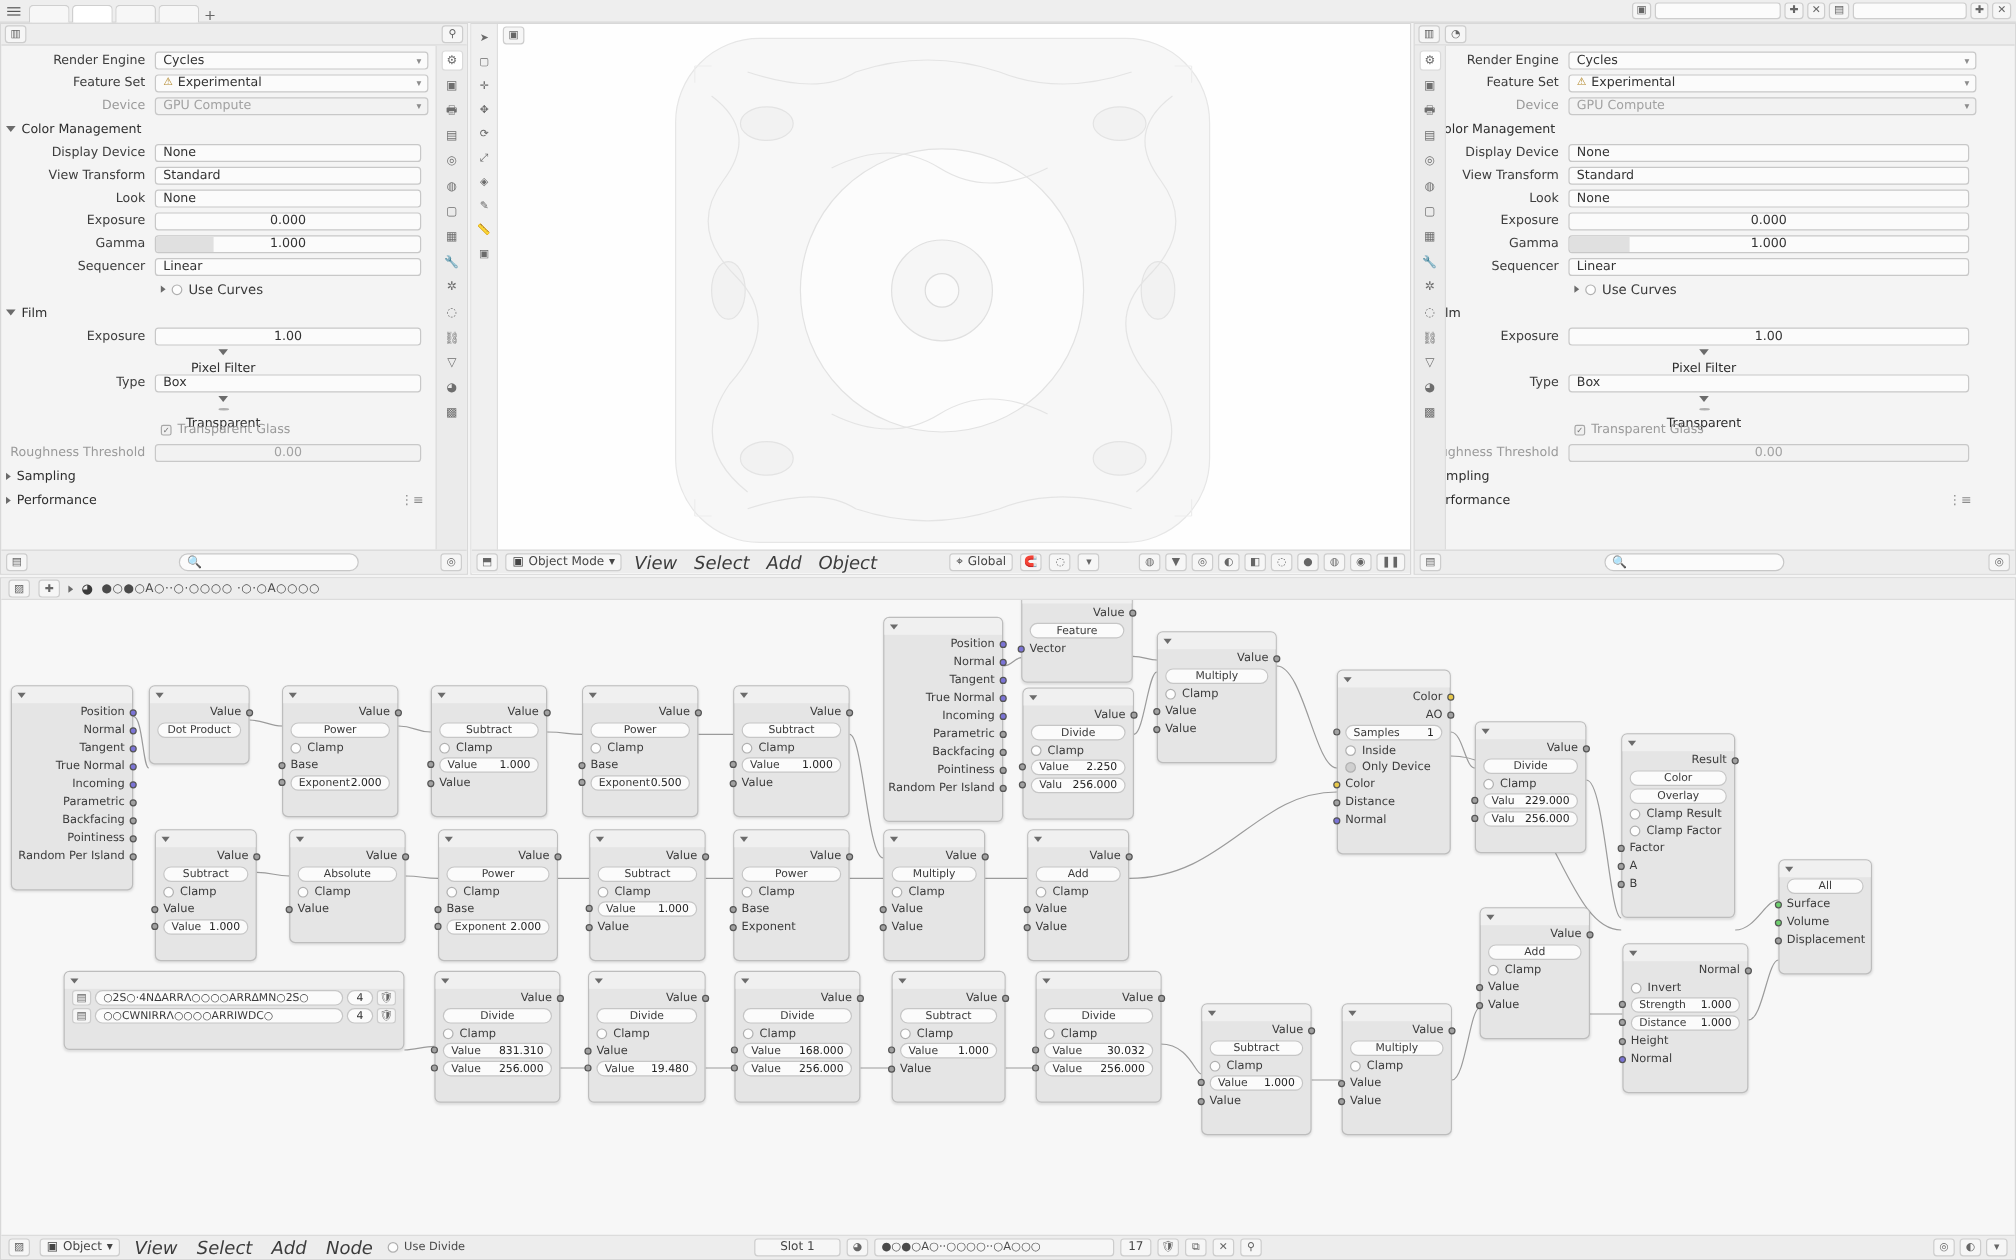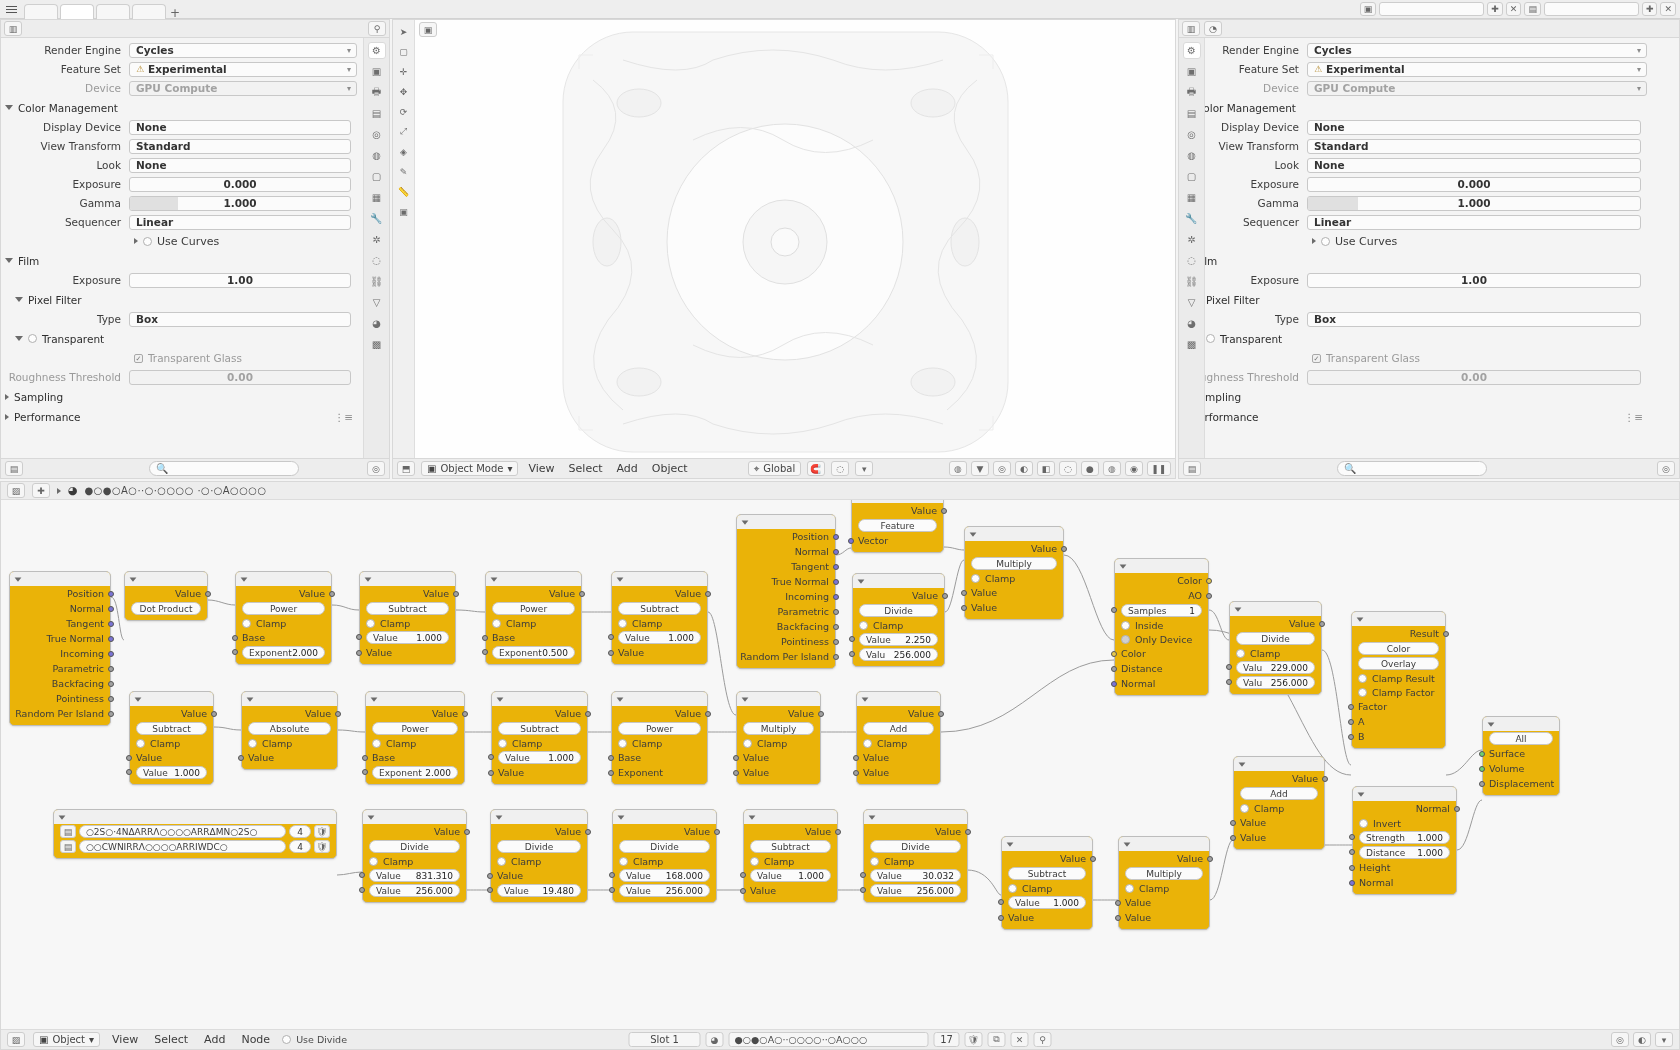--- a/index.html
+++ b/index.html
@@ -53,37 +53,37 @@
 
   
   .props { overflow: hidden; }
   .props-body { position: absolute; top: 18px; left: 0; right: 26px; bottom: 20px; padding: 4px 6px 0 0; }
   .prop-row { display: flex; align-items: center; height: 16px; margin-bottom: 3px; }
   .prop-label { width: 128px; text-align: right; padding-right: 8px; color: #3d3d3d; font-size: 10.5px; white-space: nowrap; }
   .prop-label.dim { color: #9a9a9a; }
   .ctrl {
     flex: 1; height: 15px; border: 1px solid #c8c8c8; border-radius: 3px;
     background: #fbfbfb; display:flex; align-items:center; padding: 0 6px;
-    font-size: 10.5px; color: #333; position: relative; font-weight: bold;
+    font-size: 10.5px; color: #333; position: relative;
   }
   .ctrl.dim { color: #a2a2a2; background: #f2f2f2; }
   .ctrl .caret { position:absolute; right:5px; color:#8c8c8c; font-size: 8px; }
   .ctrl.num { justify-content: center; }
   .ctrl.num .val { font-size: 10.5px; }
   .ctrl.slider { padding: 0; justify-content: center; overflow: hidden; }
   .ctrl.slider .fill { position:absolute; left:0; top:0; bottom:0; background:#e0e0e0; }
   .ctrl.slider .val { position: relative; z-index: 1; }
   .warnico { color: #b48a2e; font-size: 9px; margin-right: 4px; }
   .sect {
     display: flex; align-items: center; gap: 5px; height: 17px; margin: 3px 0 3px 4px;
     font-size: 10.5px; color: #2e2e2e;
   }
   .tri { width: 0; height: 0; border-left: 4px solid #6b6b6b; border-top: 3.5px solid transparent; border-bottom: 3.5px solid transparent; }
   .tri.open { border-left: 4px solid transparent; border-right: 4px solid transparent; border-top: 5px solid #6b6b6b; border-bottom: none; }
-  .sect.indent { margin-left: 14px; }
+  .sect.indent { margin-left: 14px; flex-direction: column; }
   .cbrow { display:flex; align-items:center; gap:5px; height:16px; margin-bottom:3px; }
   .cbrow .pad { width: 128px; }
   .circ { width: 9px; height: 9px; border: 1px solid #b0b0b0; border-radius: 50%; background: #fdfdfd; }
   .chk { width: 9px; height: 9px; border: 1px solid #a8a8a8; border-radius: 2px; background: #f0f0f0; color:#777; font-size:7px; line-height: 8px; text-align:center; }
   .props-tabs {
     position: absolute; right: 0; top: 18px; bottom: 20px; width: 26px;
     background: #ebebeb; border-left: 1px solid #dcdcdc;
     display: flex; flex-direction: column; align-items: center; padding-top: 4px; gap: 4px;
   }
   .ptab { width: 18px; height: 17px; border-radius: 3px; display:flex; align-items:center; justify-content:center; color:#6e6e6e; font-size: 10px; }
@@ -103,31 +103,31 @@
   }
   .vtool { width: 16px; height: 15px; border-radius: 3px; display:flex; align-items:center; justify-content:center; color:#6a6a6a; font-size: 9px; }
   .vp-hdr {
     position:absolute; left: 22px; top: 0; right: 0; height: 19px; background: transparent;
     display:flex; align-items:center; gap: 6px; padding: 0 4px;
   }
   .pill {
     height: 15px; border: 1px solid #cdcdcd; border-radius: 3px; background:#f6f6f6;
     display:flex; align-items:center; padding: 0 5px; gap: 4px; font-size:10px; color:#454545;
   }
-  .menu-item { font-size: 11px; color: #3c3c3c; padding: 0 4px; }
+  .menu-item { font-size: 15px; color: #3c3c3c; padding: 0 4px; font-style: italic; }
 
   
   .shader { overflow: hidden; background: #f7f7f7; }
   .sh-hdr { height: 18px; background: #ededed; border-bottom: 1px solid #dcdcdc; display:flex; align-items:center; gap: 7px; padding: 0 6px; }
   .breadcrumb { font-size: 10px; color: #4a4a4a; letter-spacing: .4px; }
   .nodes { position: absolute; left: 0; right: 0; top: 18px; bottom: 20px; overflow: hidden; }
   .node {
     position: absolute; border: 1px solid #bdbdbd; border-radius: 5px;
-    background: #eab308; box-shadow: 0 1px 2px rgba(0,0,0,.10);
-    padding-bottom: 4px;
+    background: #e5e5e5; box-shadow: 0 1px 2px rgba(0,0,0,.10);
+    padding-bottom: 20px;
   }
   .node-hdr { height: 14px; border-radius: 4px 4px 0 0; background: #f0f0f0; display:flex; align-items:center; padding: 0 4px; }
   .node-hdr .tri { transform: scale(.85); }
   .node-row { display:flex; align-items:center; height: 15px; padding: 0 6px; justify-content: flex-end; gap: 4px; position: relative; }
   .node-row.left { justify-content: flex-start; }
   .nlabel { font-size: 9.5px; color: #3c3c3c; white-space: nowrap; }
   .nfield {
     height: 13px; border: 1px solid #c6c6c6; border-radius: 7px; background: #fbfbfb;
     display:flex; align-items:center; padding: 0 6px; font-size: 9px; color: #333; width: 100%;
     justify-content: space-between;

